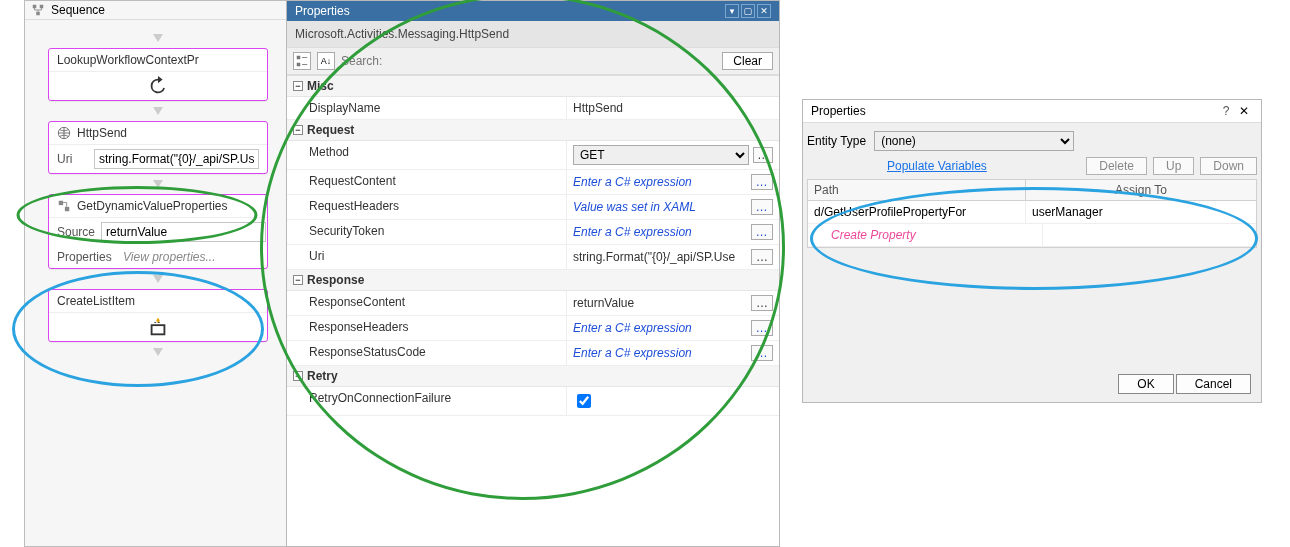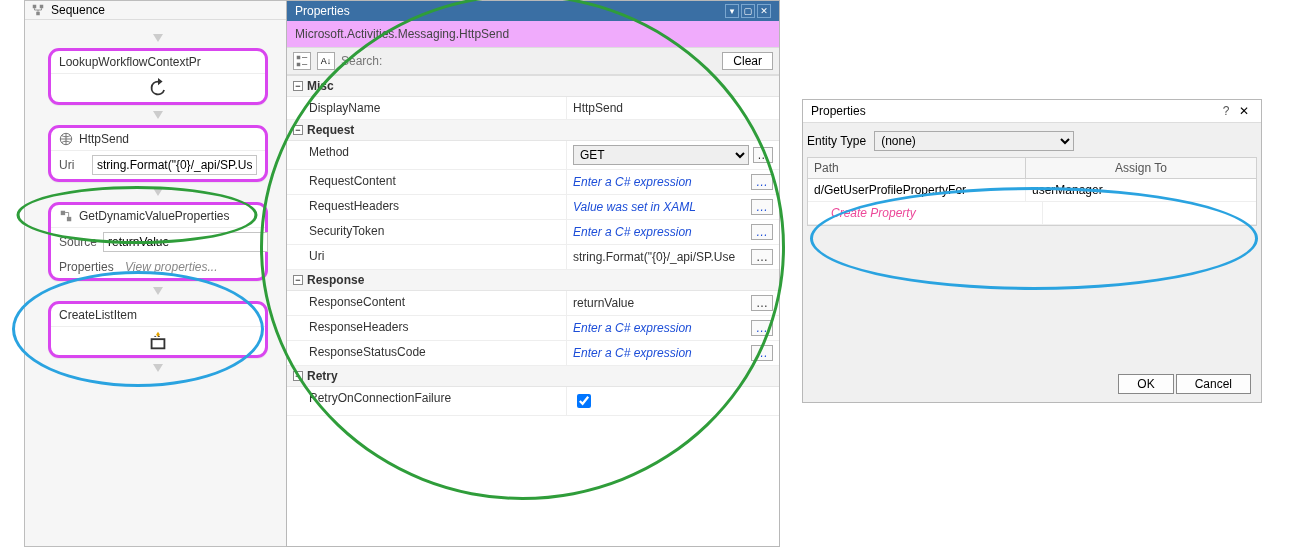--- a/index.html
+++ b/index.html
@@ -3,34 +3,34 @@
 <meta charset="utf-8">
 <style>
   * { box-sizing: border-box; font-family: "Segoe UI", Tahoma, sans-serif; font-size: 12px; }
   body { margin: 0; background: #fff; width: 1290px; height: 547px; position: relative; }
   .panel { position: absolute; border: 1px solid #ccc; background: #fff; }
   
   .designer { left: 24px; top: 0; width: 268px; height: 547px; background: #f6f6f6; border: 1px solid #bdbdbd; }
   .designer-header { display: flex; align-items: center; gap: 6px; padding: 2px 6px; background: #f6f6f6; border-bottom: 1px solid #ddd; font-size: 12px; }
   .flow { display: flex; flex-direction: column; align-items: center; padding: 8px 10px; }
   .arrow-down { width: 0; height: 0; border-left: 5px solid transparent; border-right: 5px solid transparent; border-top: 8px solid #ccc; margin: 6px 0; }
-  .activity { width: 220px; border: 3px solid #d946ef; border-radius: 11px; background: #fff; box-shadow: 0 1px 1px rgba(0,0,0,.06); }
+  .activity { width: 220px; border: 1px solid #d946ef; border-radius: 3px; background: #fff; box-shadow: 0 1px 1px rgba(0,0,0,.06); }
   .activity-title { padding: 4px 8px; border-bottom: 1px solid #eee; color: #333; display:flex; align-items:center; gap:6px; }
   .activity-body { display:flex; align-items:center; justify-content:center; height:28px; }
   .field-row { display:flex; align-items:center; gap:6px; padding:4px 8px; }
   .field-row .lbl { width: 56px; color:#555; }
   .field-row input { flex:1; border:1px solid #c5c5c5; padding:2px 4px; font-size:12px; }
   .link-like { color:#888; font-style: italic; cursor:pointer; }
   .circle { position:absolute; border:3px solid; border-radius:50%/50%; pointer-events:none; }
   
   .props { left: 286px; top: 0; width: 494px; height: 547px; border:1px solid #b8b8b8; }
   .props-title { background:#3a6fa4; color:#fff; padding:3px 8px; display:flex; align-items:center; justify-content:space-between; }
   .props-title .wndbtns { display:flex; gap:2px; }
   .wndbtn { width:14px; height:14px; background:#3a6fa4; border:1px solid #7aa6cf; display:flex; align-items:center; justify-content:center; color:#fff; font-size:9px; cursor:pointer; }
-  .props-sub { background:#f0abfc; color:#444; padding:6px 8px; }
+  .props-sub { background:#e5e5e5; color:#444; padding:6px 8px; }
   .props-toolbar { display:flex; align-items:center; gap:6px; padding:4px 6px; background:#f0f0f0; border-top:1px solid #ddd; border-bottom:1px solid #ddd; }
   .props-toolbar .tbtn { width:18px; height:18px; border:1px solid #aaa; background:#fff; display:flex; align-items:center; justify-content:center; cursor:pointer; }
   .props-toolbar .search-lbl { color:#777; }
   .props-toolbar .spacer { flex:1; }
   .props-toolbar .btn { border:1px solid #aaa; padding:1px 10px; background:#fff; cursor:pointer; }
   .grid { border-top:1px solid #ddd; }
   .grid-cat { display:flex; align-items:center; gap:4px; padding:3px 6px; background:#f5f5f5; color:#333; font-weight:bold; border-bottom:1px solid #e5e5e5; }
   .expander { width:10px; height:10px; border:1px solid #888; display:inline-flex; align-items:center; justify-content:center; font-size:9px; line-height:9px; cursor:pointer; background:#fff; }
   .grid-row { display:flex; align-items:stretch; border-bottom:1px solid #eee; }
   .grid-row .pname { width:280px; padding:4px 14px 4px 22px; color:#333; border-right:1px solid #eee; }
@@ -269,20 +269,26 @@
     <span>Properties</span>
     <div class="spacer"></div>
     <div class="help">?</div>
     <div class="close">✕</div>
   </div>
   <div class="dlg-body">
     <div class="row-inline">
       <span>Entity Type</span>
       <select><option>(none)</option></select>
     </div>
+    <div class="linkbar">
+      <span class="alink">Populate Variables</span>
+      <span class="sbtn">Delete</span>
+      <span class="sbtn">Up</span>
+      <span class="sbtn">Down</span>
+    </div>
     <div class="tbl">
       <div class="hdr">
         <div class="c1">Path</div>
         <div class="c2">Assign To</div>
       </div>
       <div class="trow">
         <div class="c1">d/GetUserProfilePropertyFor</div>
         <div class="c2">userManager</div>
       </div>
       <div class="trow ghost">

